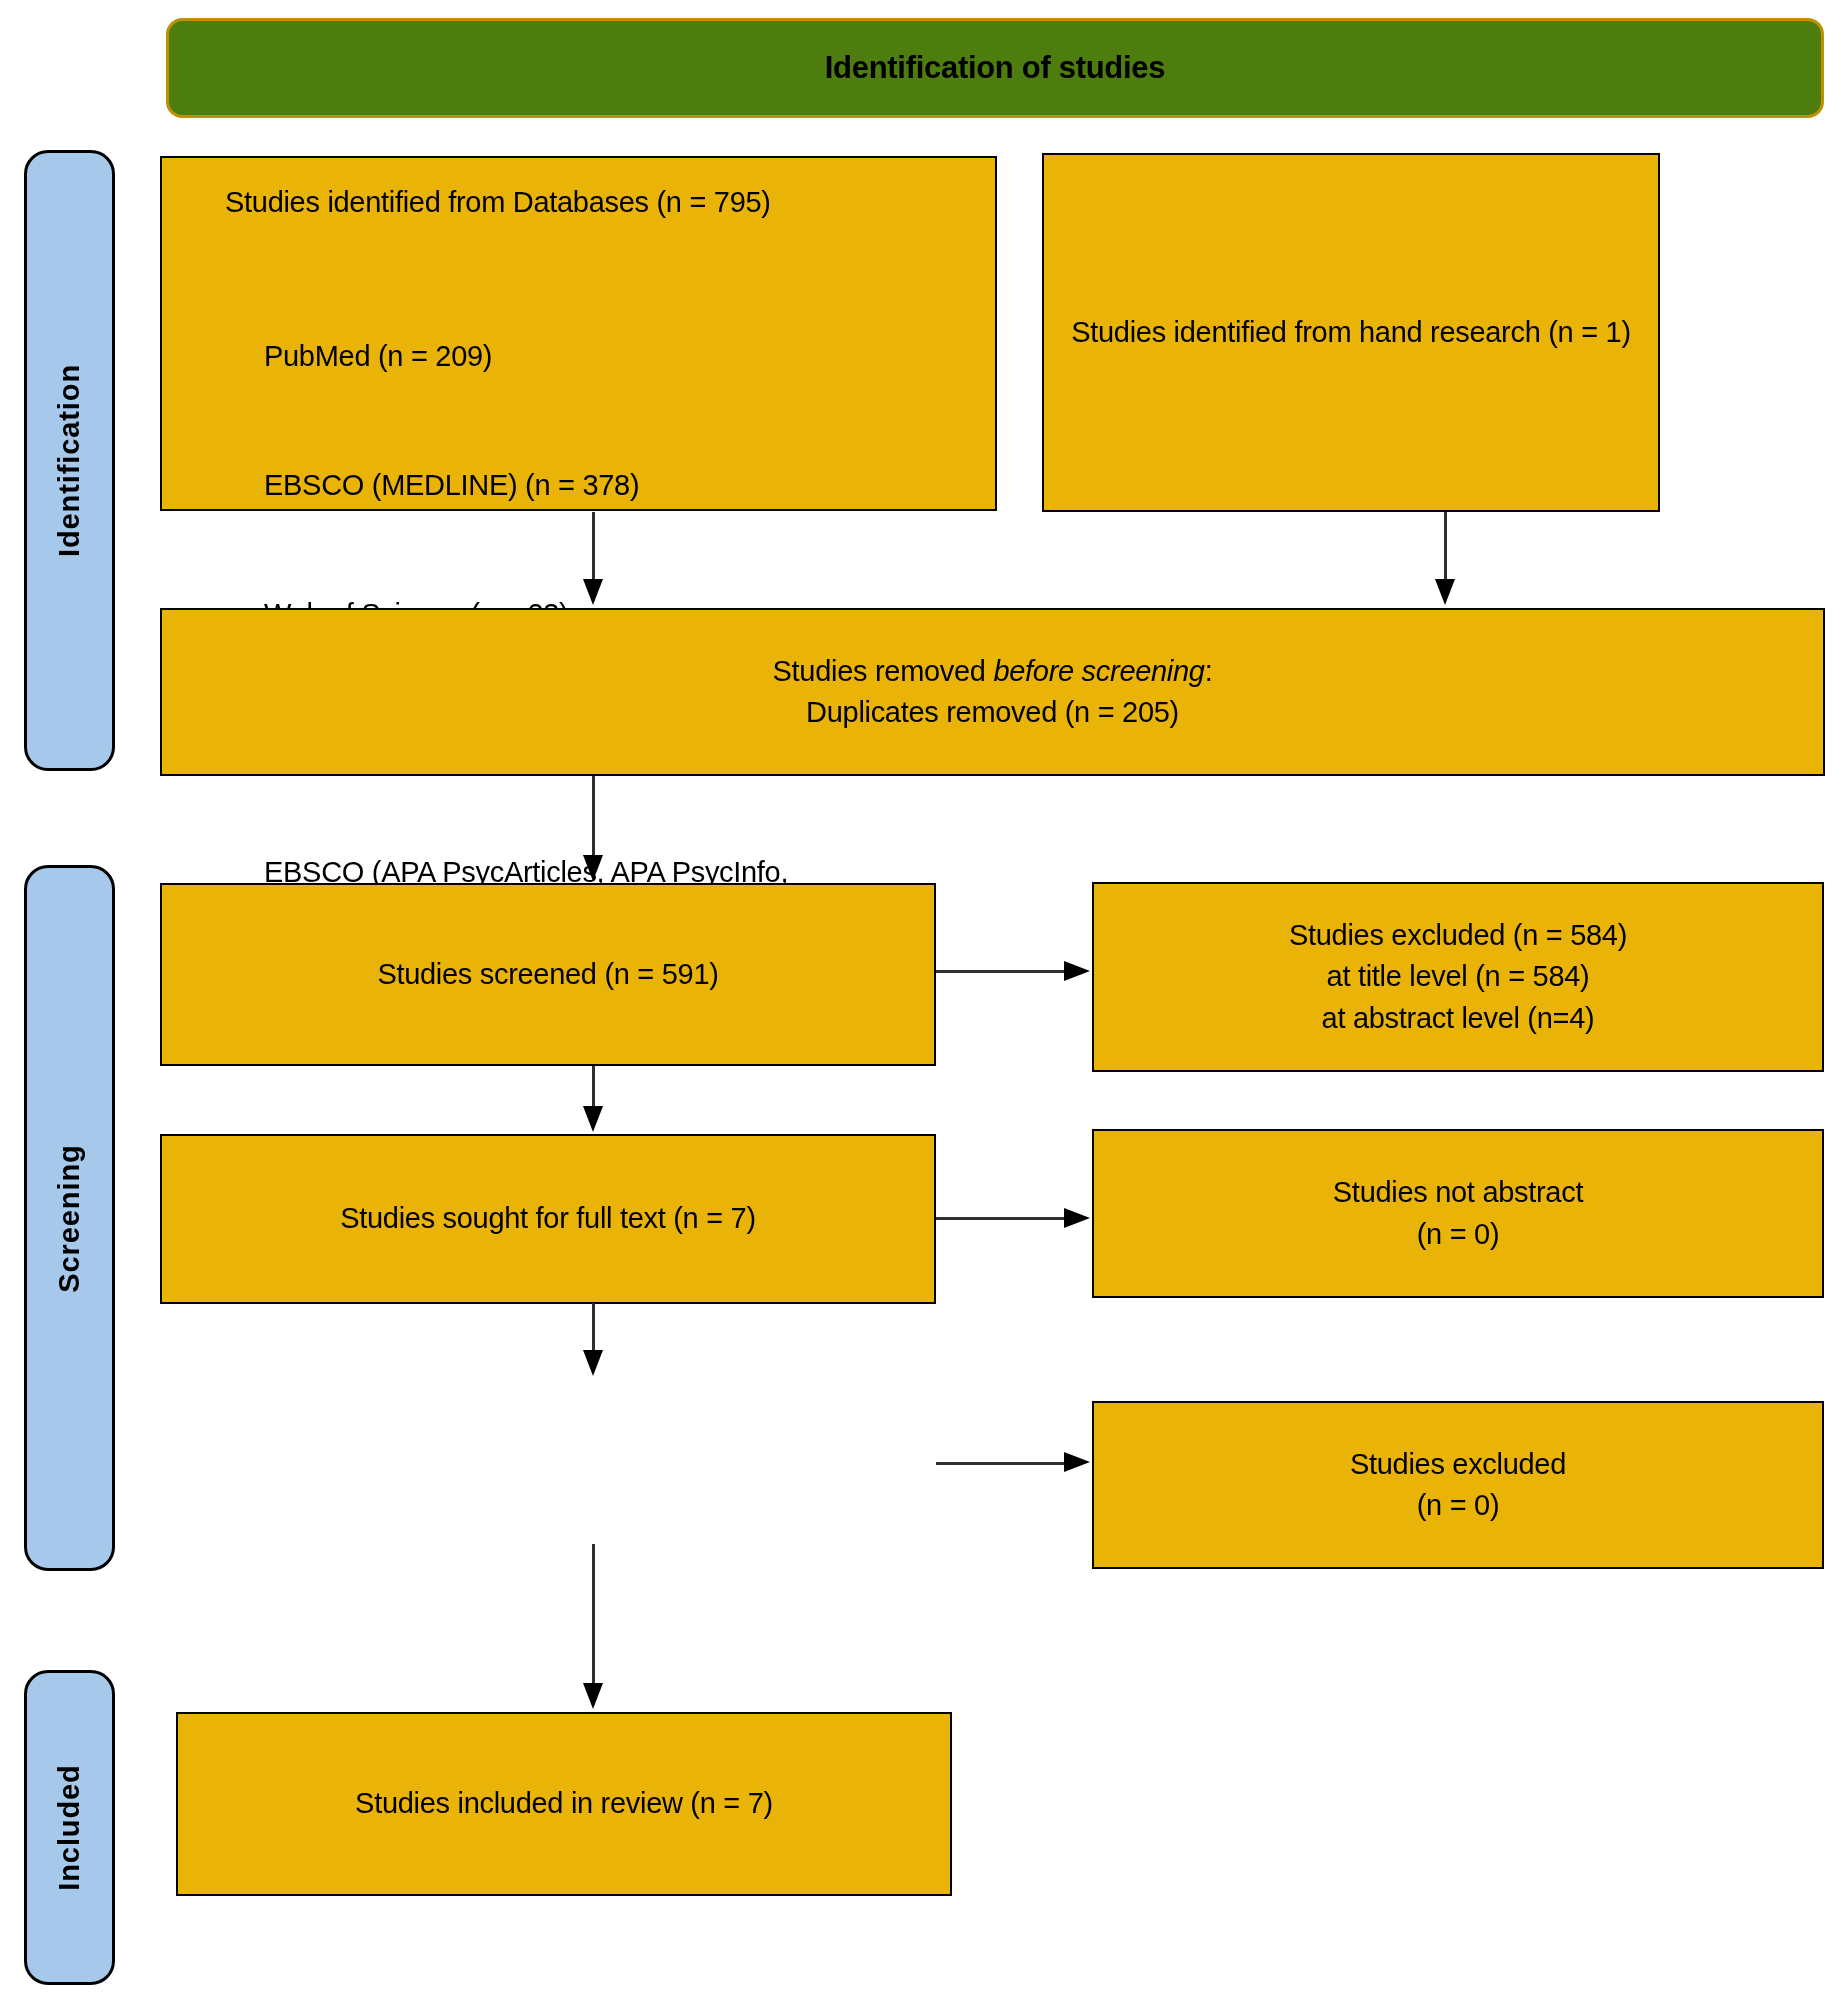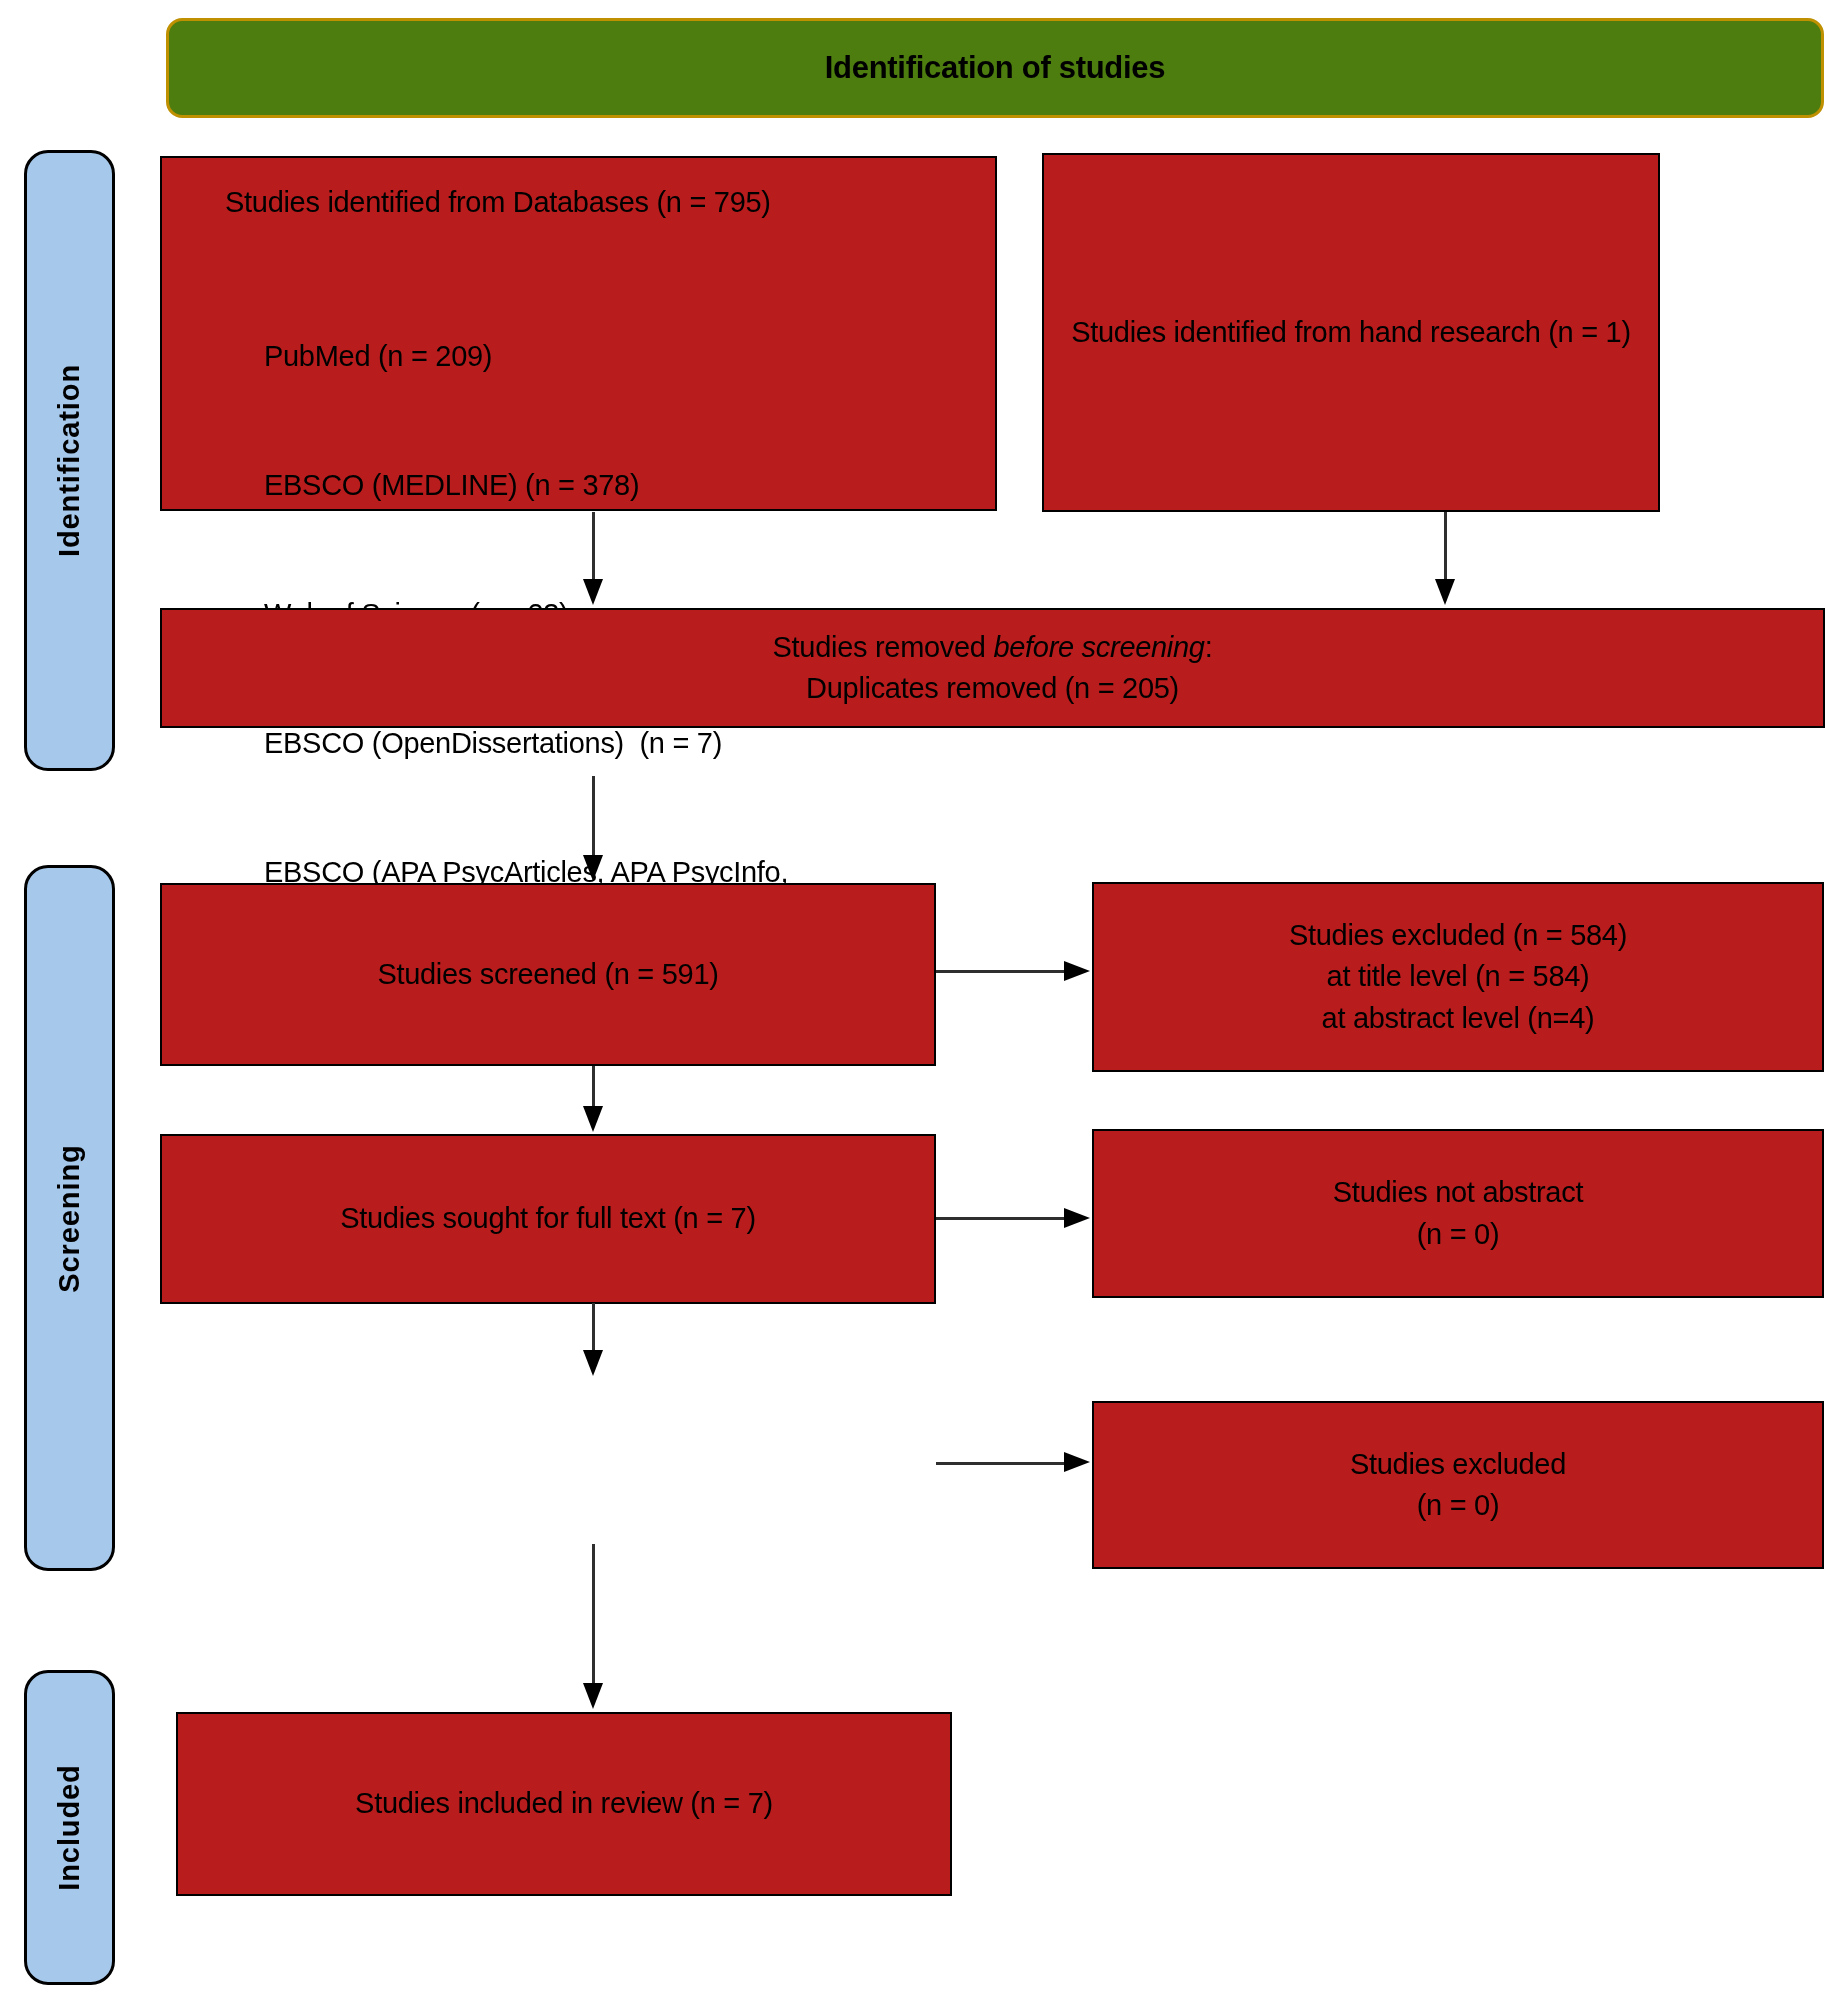--- a/index.html
+++ b/index.html
@@ -23,30 +23,30 @@
   }
   .stage span{
     transform:rotate(-90deg);white-space:nowrap;
     font-weight:bold;font-size:29px;letter-spacing:0.9px;
   }
   #stage-identification{top:150px;height:621px;}
   #stage-screening{top:865px;height:706px;}
   #stage-included{top:1670px;height:315px;}
   
   .box{
-    position:absolute;background:#b91c1c;border:2.5px solid #000;box-sizing:border-box;
+    position:absolute;background:#eab308;border:2.5px solid #000;box-sizing:border-box;
     font-size:29px;letter-spacing:-0.3px;line-height:1.42;
   }
   .center{display:flex;flex-direction:column;align-items:center;justify-content:center;text-align:center;}
   
   #box-databases{left:160px;top:156px;width:837px;height:355px;padding:25px 12.5px 0 63px;}
   #box-databases .title{line-height:38px;}
   #box-databases .sources{margin-top:27.5px;padding-left:39px;line-height:43px;white-space:pre-wrap;}
   #box-hand{left:1042px;top:153px;width:618px;height:359px;}
-  #box-removed{left:160px;top:608px;width:1665px;height:120px;}
+  #box-removed{left:160px;top:608px;width:1665px;height:168px;}
   #box-screened{left:160px;top:883px;width:776px;height:183px;}
   #box-excluded-screening{left:1092px;top:882px;width:732px;height:190px;}
   #box-sought{left:160px;top:1134px;width:776px;height:170px;}
   #box-not-retrieved{left:1092px;top:1129px;width:732px;height:169px;}
   #box-assessed{left:160px;top:1379px;width:776px;height:165px;}
   #box-excluded-eligibility{left:1092px;top:1375px;width:732px;height:168px;margin-top:26px;}
   #box-included{left:176px;top:1712px;width:776px;height:184px;}
   
   .vline{position:absolute;width:2.5px;background:#2f2f2f;}
   .hline{position:absolute;height:2.5px;background:#2f2f2f;}

